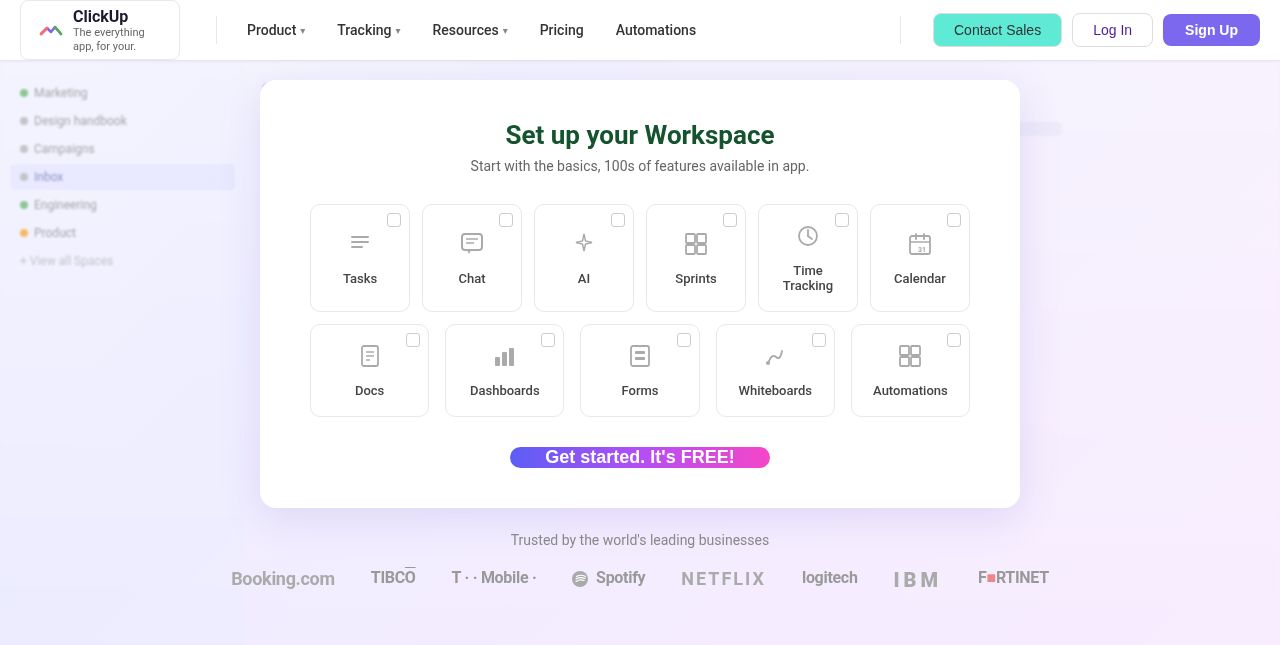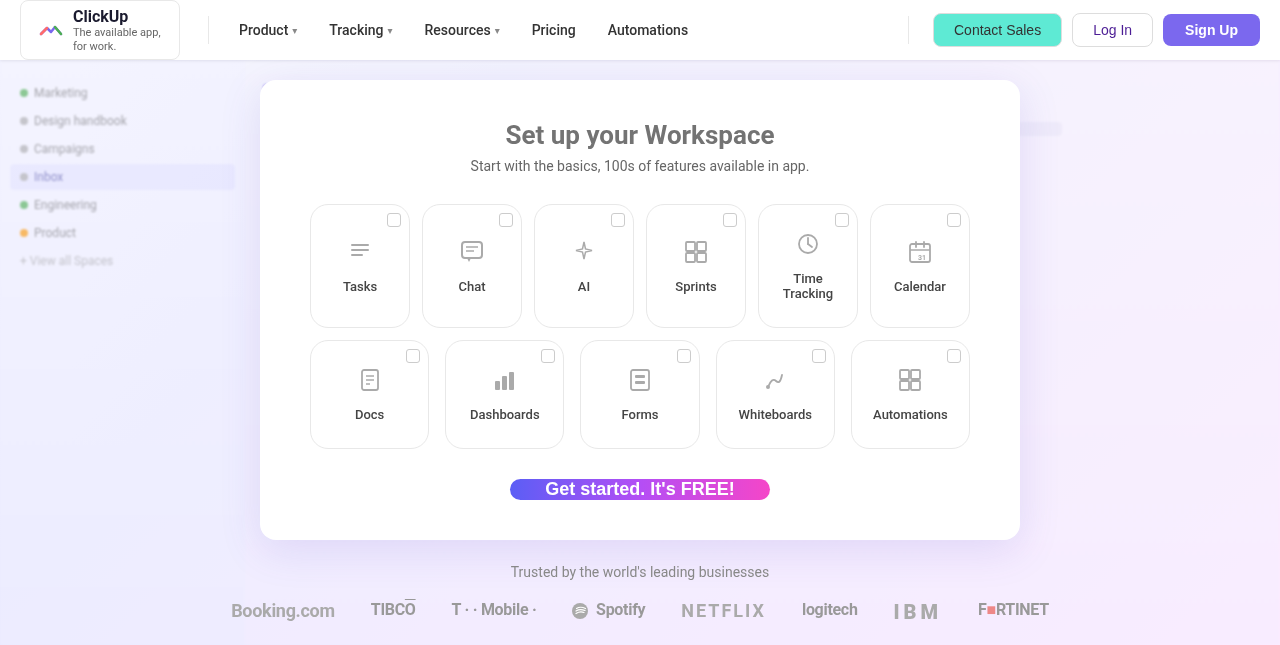--- a/index.html
+++ b/index.html
@@ -16,21 +16,21 @@
     .navbar {
       position: fixed;
       top: 0;
       left: 0;
       width: 100%;
       height: 60px;
       background: white;
       display: flex;
       align-items: center;
       padding: 16px 20px;
-      gap: 8px;
+      gap: 16px;
       z-index: 100;
       box-shadow: 0 1px 3px rgba(0,0,0,0.08);
     }
     .logo-area {
       display: flex;
       align-items: center;
       gap: 8px;
       padding: 6px 16px;
       border-radius: 8px;
       border: 1px solid #e8e8e8;
@@ -195,21 +195,21 @@
     .modal-card {
       background: white;
       border-radius: 16px;
       padding: 40px 50px;
       width: 760px;
       box-shadow: 0 10px 40px rgba(100,80,200,0.15);
     }
     .modal-title {
       font-size: 26px;
       font-weight: 700;
-      color: #737373;
+      color: #14532d;
       text-align: center;
       margin-bottom: 8px;
     }
     .modal-subtitle {
       font-size: 14px;
       color: #666;
       text-align: center;
       margin-bottom: 30px;
     }
     .features-grid-top {
@@ -223,22 +223,22 @@
       gap: 16px;
       justify-content: center;
       margin-bottom: 30px;
     }
     .feature-card {
       display: flex;
       flex-direction: column;
       align-items: center;
       justify-content: center;
       border: 1.5px solid #e8e8e8;
-      border-radius: 18px;
-      padding: 26px 14px;
+      border-radius: 10px;
+      padding: 18px 14px;
       width: 120px;
       cursor: pointer;
       position: relative;
       transition: border-color 0.2s;
     }
     .feature-card .checkbox {
       position: absolute;
       top: 8px;
       right: 8px;
       width: 14px;
@@ -304,21 +304,21 @@
 
 <nav class="navbar">
   <div class="logo-area">
     <svg class="logo-icon" viewBox="0 0 28 28" fill="none" xmlns="http://www.w3.org/2000/svg">
       <path d="M4 18L10 12L14 16L18 11L24 18" stroke="#7B68EE" stroke-width="2.5" stroke-linecap="round" stroke-linejoin="round"></path>
       <path d="M4 18L10 12" stroke="#FF6B6B" stroke-width="2.5" stroke-linecap="round"></path>
       <path d="M18 11L24 18" stroke="#4CAF50" stroke-width="2.5" stroke-linecap="round"></path>
     </svg>
     <div>
       <div class="logo-text">ClickUp</div>
-      <div class="logo-tagline">The available app, for work.</div>
+      <div class="logo-tagline">The everything app, for your.</div>
     </div>
   </div>
   <div class="nav-links">
     <div class="nav-item">
       <span>Product</span>
       <span class="chevron">▾</span>
     </div>
     <div class="nav-item">
       <span>Tracking</span>
       <span class="chevron">▾</span>

